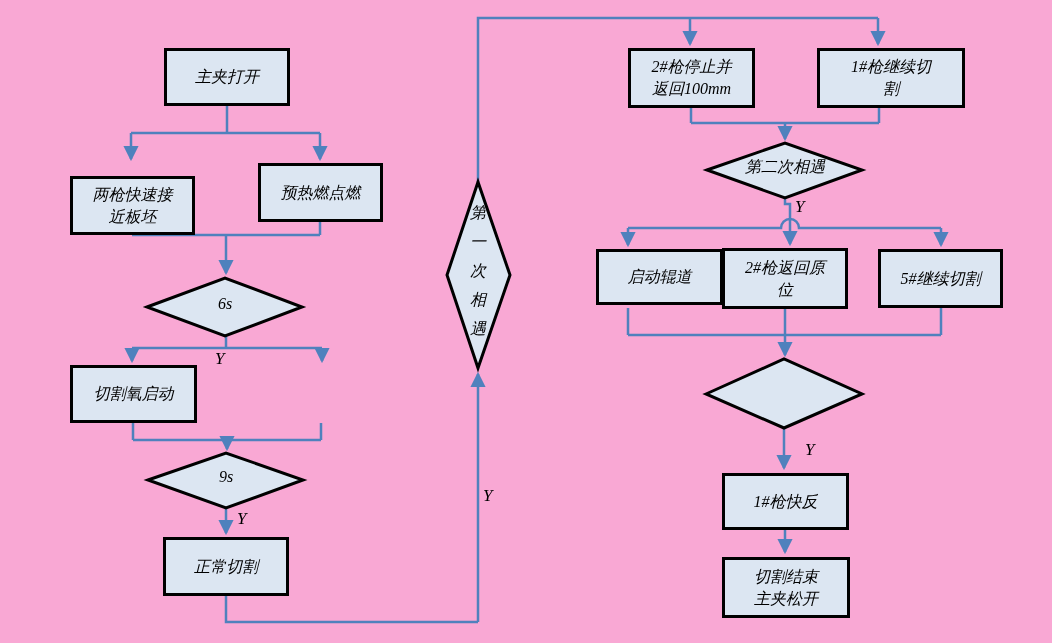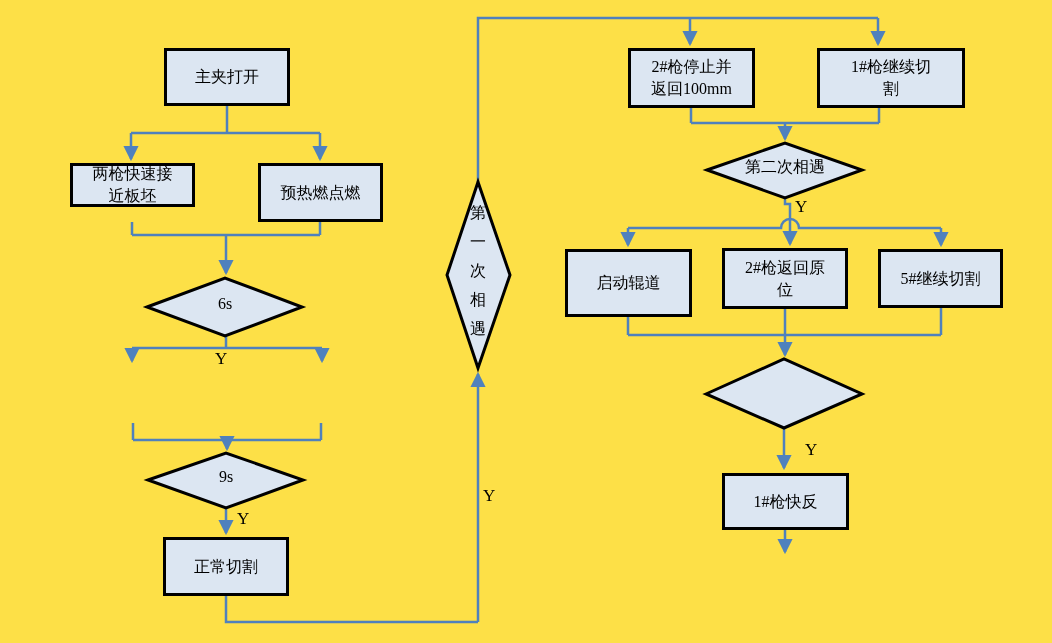--- a/index.html
+++ b/index.html
@@ -1,23 +1,24 @@
 <!DOCTYPE html>
 <html><head>
 <meta charset="utf-8">
 <style>
   html, body { margin: 0; padding: 0; background: #ffffff; }
   .stage {
     position: relative;
     width: 1052px;
     height: 643px;
-    background: #fde047;
+    background: #f9a8d4;
     font-family: "Liberation Serif", "DejaVu Serif", serif;
     color: #000;
     overflow: hidden;
+    font-style: italic;
   }
   .stage svg.wires {
     position: absolute;
     left: 0; top: 0;
     width: 1052px; height: 643px;
   }
   .pbox {
     position: absolute;
     box-sizing: border-box;
     background: #dce6f2;
@@ -119,50 +120,57 @@
       <polygon points="148,480 226,453 303,480 226,508"></polygon>
       <polygon points="447,275 478,182 510,275 478,368"></polygon>
       <polygon points="707,170 785,143 862,170 785,198"></polygon>
       <polygon points="706,394 784,359 862,394 784,428"></polygon>
     </g>
   </svg>
 
   <div class="pbox" style="left:164px;top:48px;width:126px;height:58px">
     <span class="lbl">主夹打开</span>
   </div>
-  <div class="pbox" style="left:70px;top:163px;width:125px;height:44px">
+  <div class="pbox" style="left:70px;top:176px;width:125px;height:59px">
     <span class="lbl">两枪快速接
 近板坯</span>
   </div>
   <div class="pbox" style="left:258px;top:163px;width:125px;height:59px">
     <span class="lbl">预热燃点燃</span>
+  </div>
+  <div class="pbox" style="left:70px;top:365px;width:127px;height:58px">
+    <span class="lbl">切割氧启动</span>
   </div>
   <div class="pbox" style="left:163px;top:537px;width:126px;height:59px">
     <span class="lbl">正常切割</span>
   </div>
   <div class="pbox" style="left:628px;top:48px;width:127px;height:60px">
     <span class="lbl">2#枪停止并
 返回100mm</span>
   </div>
   <div class="pbox" style="left:817px;top:48px;width:148px;height:60px">
     <span class="lbl">1#枪继续切
 割</span>
   </div>
-  <div class="pbox" style="left:565px;top:249px;width:127px;height:68px">
+  <div class="pbox" style="left:596px;top:249px;width:127px;height:56px">
     <span class="lbl">启动辊道</span>
   </div>
   <div class="pbox" style="left:722px;top:248px;width:126px;height:61px">
     <span class="lbl">2#枪返回原
 位</span>
   </div>
   <div class="pbox" style="left:878px;top:249px;width:125px;height:59px">
     <span class="lbl">5#继续切割</span>
   </div>
   <div class="pbox" style="left:722px;top:473px;width:127px;height:57px">
     <span class="lbl">1#枪快反</span>
+  </div>
+  <div class="pbox" style="left:722px;top:557px;width:128px;height:61px">
+    <span class="lbl">切割结束
+主夹松开</span>
   </div>
 
   <div class="dlabel" style="left:185px;top:293px;width:80px;height:28px">
     <span class="lbl">6s</span>
   </div>
   <div class="dlabel" style="left:186px;top:466px;width:80px;height:28px">
     <span class="lbl">9s</span>
   </div>
   <div class="dlabel vlabel" style="left:466px;top:198px;width:24px;height:155px">
     <span class="lbl">第一次相遇</span>

